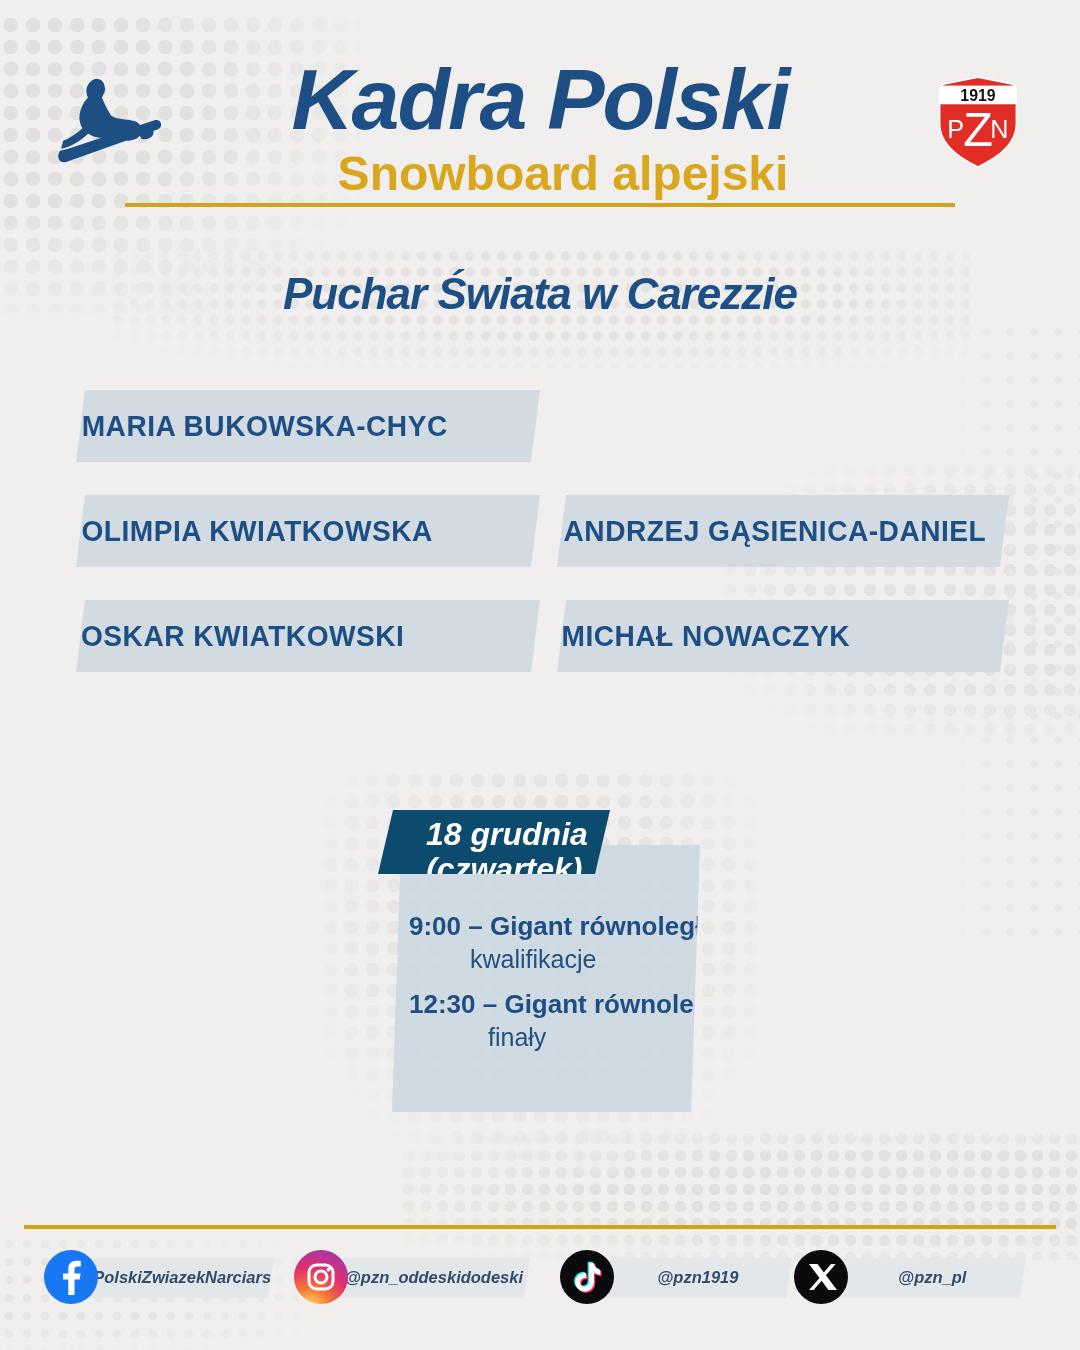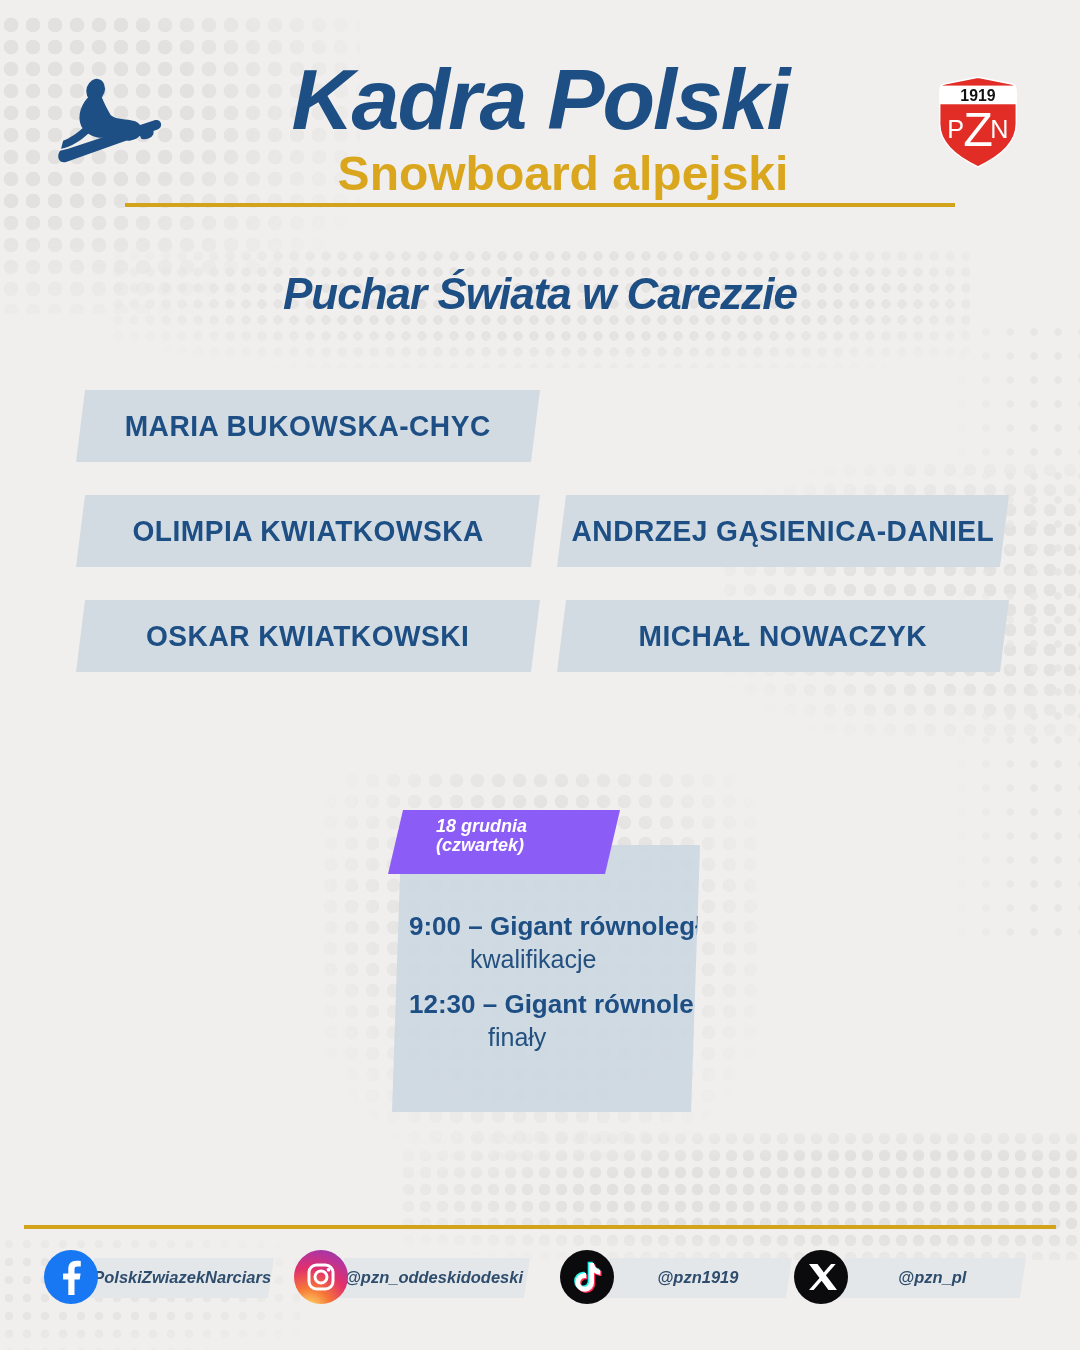--- a/index.html
+++ b/index.html
@@ -59,34 +59,34 @@
   .pzn-logo{left:936px;top:74px;width:84px;height:96px;}
 
   
   .event-title{left:0;top:272px;width:100%;text-align:center;
     font-size:44px;font-weight:bold;font-style:italic;color:#1d4e84;
     letter-spacing:-1px;line-height:1;}
 
   
   .plate{position:absolute;height:72px;background:#d2dbe2;
     clip-path:polygon(9px 0,100% 0,calc(100% - 9px) 100%,0 100%);
-    display:flex;align-items:center;justify-content:center;z-index:1;}
+    display:flex;align-items:center;z-index:1;}
   .plate span{font-size:29px;font-weight:bold;color:#1d4e84;letter-spacing:.5px;
     transform:scaleX(.97);white-space:nowrap;}
   .p-l{left:76px;width:464px;}
   .p-r{left:557px;width:452px;}
   .row1{top:390px;} .row2{top:495px;} .row3{top:600px;}
 
   
   .sched-panel{left:392px;top:845px;width:308px;height:267px;
     background:rgba(206,217,226,.96);
     clip-path:polygon(9px 0,100% 0,calc(100% - 9px) 100%,0 100%);z-index:2;}
-  .date-banner{left:388px;top:810px;width:232px;height:64px;background:#8b5cf6;
+  .date-banner{left:378px;top:810px;width:232px;height:64px;background:#0c4a6e;
     clip-path:polygon(15px 0,100% 0,calc(100% - 15px) 100%,0 100%);z-index:3;
-    color:#fff;font-style:italic;font-weight:bold;font-size:18px;line-height:1.08;
+    color:#fff;font-style:italic;font-weight:bold;font-size:32px;line-height:1.08;
     padding:7px 0 0 48px;box-sizing:border-box;letter-spacing:0;}
   .sline{position:absolute;color:#1d4e84;white-space:nowrap;}
   .sline.b{font-weight:bold;font-size:26px;}
   .sline.r{font-weight:normal;font-size:25px;color:#23507f;}
   .s1{left:17px;top:66px;} .s2{left:78px;top:100px;}
   .s3{left:17px;top:144px;} .s4{left:96px;top:178px;}
 
   
   .f-rule{left:24px;top:1225px;width:1032px;height:4px;background:#d3a31b;}
   .social{position:absolute;top:1250px;z-index:2;width:250px;height:58px;}

